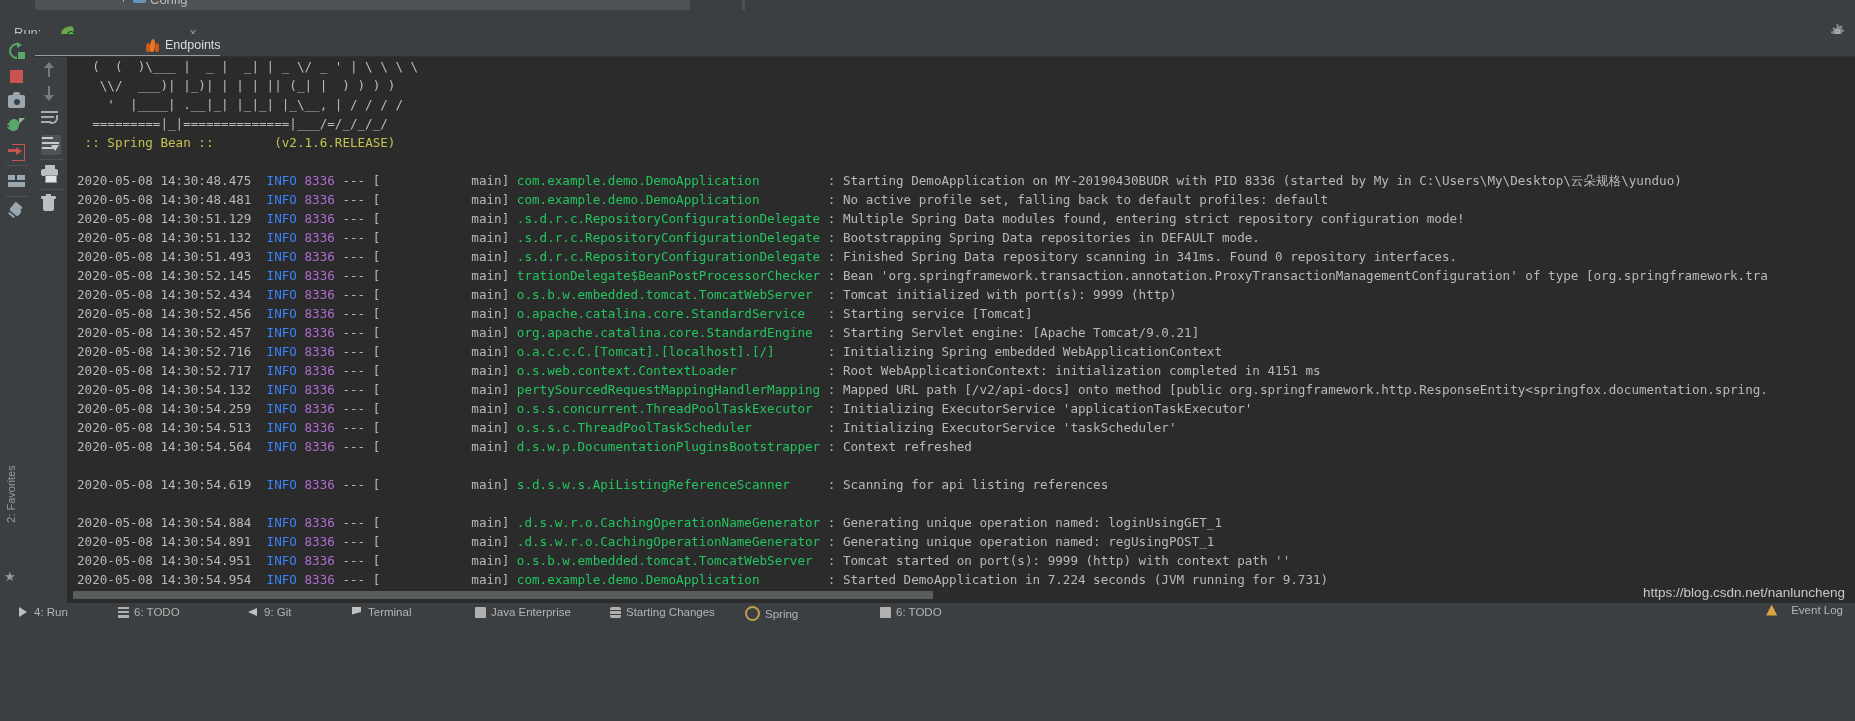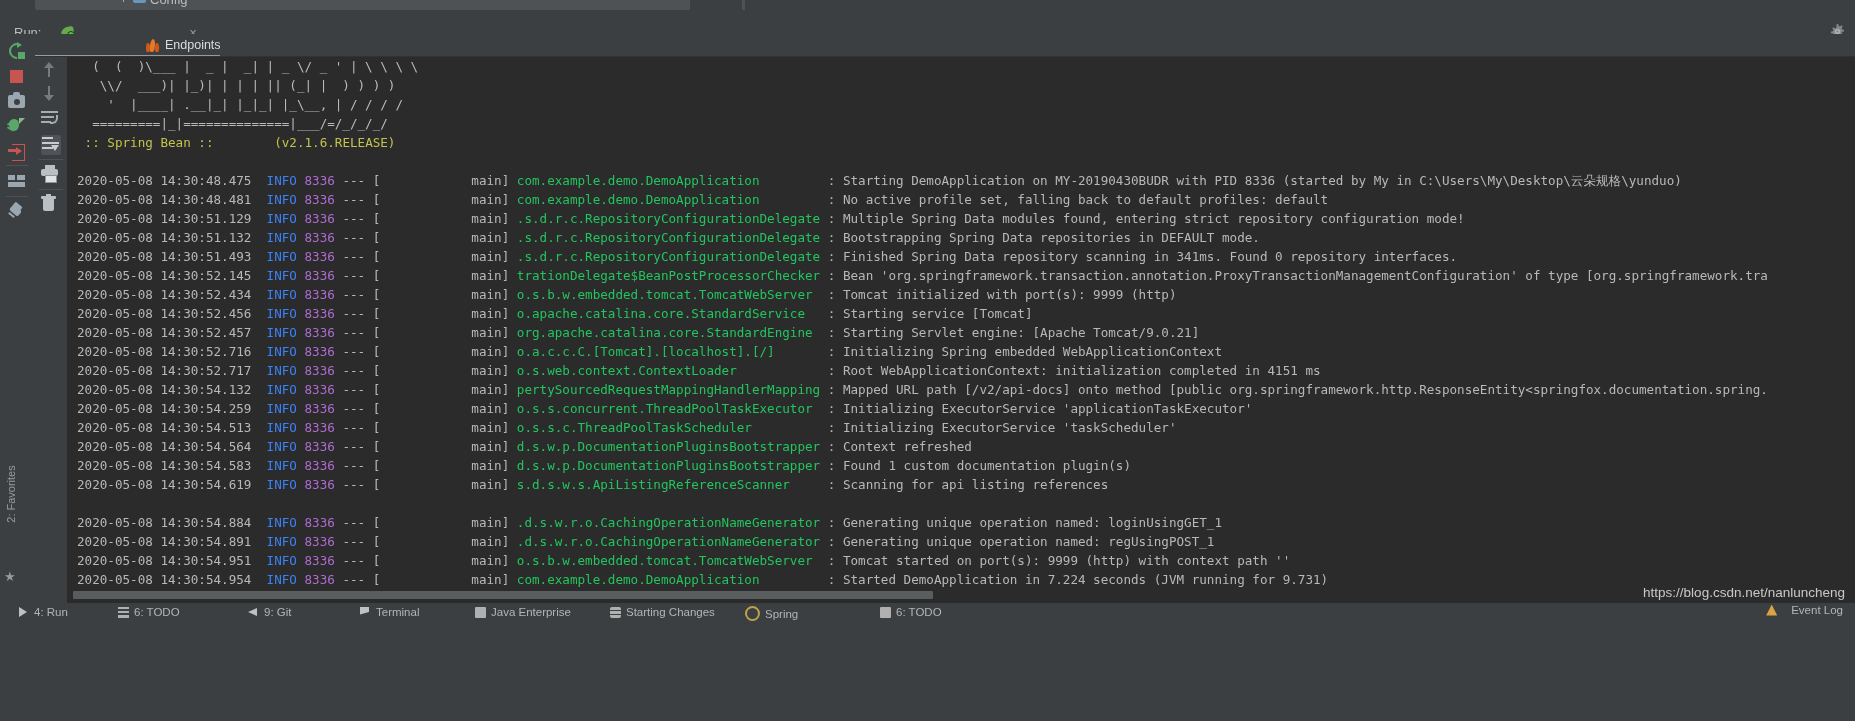--- a/index.html
+++ b/index.html
@@ -337,21 +337,20 @@
         <div class="line" style="top: 209px; left: 10px;"><span class="ts">2020-05-08 14:30:52.145</span>  <span class="lvl">INFO</span> <span class="pid">8336</span> <span class="dash">---</span> <span class="thr">[            main]</span> <span class="logger">trationDelegate$BeanPostProcessorChecker</span> <span class="msg">: Bean 'org.springframework.transaction.annotation.ProxyTransactionManagementConfiguration' of type [org.springframework.tra</span></div>
         <div class="line" style="top: 228px; left: 10px;"><span class="ts">2020-05-08 14:30:52.434</span>  <span class="lvl">INFO</span> <span class="pid">8336</span> <span class="dash">---</span> <span class="thr">[            main]</span> <span class="logger">o.s.b.w.embedded.tomcat.TomcatWebServer </span> <span class="msg">: Tomcat initialized with port(s): 9999 (http)</span></div>
         <div class="line" style="top: 247px; left: 10px;"><span class="ts">2020-05-08 14:30:52.456</span>  <span class="lvl">INFO</span> <span class="pid">8336</span> <span class="dash">---</span> <span class="thr">[            main]</span> <span class="logger">o.apache.catalina.core.StandardService  </span> <span class="msg">: Starting service [Tomcat]</span></div>
         <div class="line" style="top: 266px; left: 10px;"><span class="ts">2020-05-08 14:30:52.457</span>  <span class="lvl">INFO</span> <span class="pid">8336</span> <span class="dash">---</span> <span class="thr">[            main]</span> <span class="logger">org.apache.catalina.core.StandardEngine </span> <span class="msg">: Starting Servlet engine: [Apache Tomcat/9.0.21]</span></div>
         <div class="line" style="top: 285px; left: 10px;"><span class="ts">2020-05-08 14:30:52.716</span>  <span class="lvl">INFO</span> <span class="pid">8336</span> <span class="dash">---</span> <span class="thr">[            main]</span> <span class="logger">o.a.c.c.C.[Tomcat].[localhost].[/]      </span> <span class="msg">: Initializing Spring embedded WebApplicationContext</span></div>
         <div class="line" style="top: 304px; left: 10px;"><span class="ts">2020-05-08 14:30:52.717</span>  <span class="lvl">INFO</span> <span class="pid">8336</span> <span class="dash">---</span> <span class="thr">[            main]</span> <span class="logger">o.s.web.context.ContextLoader           </span> <span class="msg">: Root WebApplicationContext: initialization completed in 4151 ms</span></div>
         <div class="line" style="top: 323px; left: 10px;"><span class="ts">2020-05-08 14:30:54.132</span>  <span class="lvl">INFO</span> <span class="pid">8336</span> <span class="dash">---</span> <span class="thr">[            main]</span> <span class="logger">pertySourcedRequestMappingHandlerMapping</span> <span class="msg">: Mapped URL path [/v2/api-docs] onto method [public org.springframework.http.ResponseEntity&lt;springfox.documentation.spring.</span></div>
         <div class="line" style="top: 342px; left: 10px;"><span class="ts">2020-05-08 14:30:54.259</span>  <span class="lvl">INFO</span> <span class="pid">8336</span> <span class="dash">---</span> <span class="thr">[            main]</span> <span class="logger">o.s.s.concurrent.ThreadPoolTaskExecutor </span> <span class="msg">: Initializing ExecutorService 'applicationTaskExecutor'</span></div>
         <div class="line" style="top: 361px; left: 10px;"><span class="ts">2020-05-08 14:30:54.513</span>  <span class="lvl">INFO</span> <span class="pid">8336</span> <span class="dash">---</span> <span class="thr">[            main]</span> <span class="logger">o.s.s.c.ThreadPoolTaskScheduler         </span> <span class="msg">: Initializing ExecutorService 'taskScheduler'</span></div>
         <div class="line" style="top: 380px; left: 10px;"><span class="ts">2020-05-08 14:30:54.564</span>  <span class="lvl">INFO</span> <span class="pid">8336</span> <span class="dash">---</span> <span class="thr">[            main]</span> <span class="logger">d.s.w.p.DocumentationPluginsBootstrapper</span> <span class="msg">: Context refreshed</span></div>
-        <div class="line" style="top: 399px; left: 10px;"><span class="ts">2020-05-08 14:30:54.583</span>  <span class="lvl">INFO</span> <span class="pid">8336</span> <span class="dash">---</span> <span class="thr">[            main]</span> <span class="logger">d.s.w.p.DocumentationPluginsBootstrapper</span> <span class="msg">: Found 1 custom documentation plugin(s)</span></div>
         <div class="line" style="top: 418px; left: 10px;"><span class="ts">2020-05-08 14:30:54.619</span>  <span class="lvl">INFO</span> <span class="pid">8336</span> <span class="dash">---</span> <span class="thr">[            main]</span> <span class="logger">s.d.s.w.s.ApiListingReferenceScanner    </span> <span class="msg">: Scanning for api listing references</span></div>
         <div class="line" style="top: 456px; left: 10px;"><span class="ts">2020-05-08 14:30:54.884</span>  <span class="lvl">INFO</span> <span class="pid">8336</span> <span class="dash">---</span> <span class="thr">[            main]</span> <span class="logger">.d.s.w.r.o.CachingOperationNameGenerator</span> <span class="msg">: Generating unique operation named: loginUsingGET_1</span></div>
         <div class="line" style="top: 475px; left: 10px;"><span class="ts">2020-05-08 14:30:54.891</span>  <span class="lvl">INFO</span> <span class="pid">8336</span> <span class="dash">---</span> <span class="thr">[            main]</span> <span class="logger">.d.s.w.r.o.CachingOperationNameGenerator</span> <span class="msg">: Generating unique operation named: regUsingPOST_1</span></div>
         <div class="line" style="top: 494px; left: 10px;"><span class="ts">2020-05-08 14:30:54.951</span>  <span class="lvl">INFO</span> <span class="pid">8336</span> <span class="dash">---</span> <span class="thr">[            main]</span> <span class="logger">o.s.b.w.embedded.tomcat.TomcatWebServer </span> <span class="msg">: Tomcat started on port(s): 9999 (http) with context path ''</span></div>
         <div class="line" style="top: 513px; left: 10px;"><span class="ts">2020-05-08 14:30:54.954</span>  <span class="lvl">INFO</span> <span class="pid">8336</span> <span class="dash">---</span> <span class="thr">[            main]</span> <span class="logger">com.example.demo.DemoApplication        </span> <span class="msg">: Started DemoApplication in 7.224 seconds (JVM running for 9.731)</span></div>
       </div>
   </div>
 
   <div class="hscroll">
     <div class="thumb"></div>
@@ -367,21 +366,21 @@
           <span>4: Run</span>
         </div>
         <div class="sbtab" style="left: 118px;">
           <span class="sbico bars"></span>
           <span>6: TODO</span>
         </div>
         <div class="sbtab" style="left: 248px; justify-content: flex-end;">
           <span class="sbico play2"></span>
           <span>9: Git</span>
         </div>
-        <div class="sbtab" style="left: 360px;">
+        <div class="sbtab" style="left: 352px;">
           <span class="sbico flag"></span>
           <span>Terminal</span>
         </div>
         <div class="sbtab" style="left: 475px;">
           <span class="sbico todo"></span>
           <span>Java Enterprise</span>
         </div>
         <div class="sbtab" style="left: 610px;">
           <span class="sbico db"></span>
           <span>Starting Changes</span>

